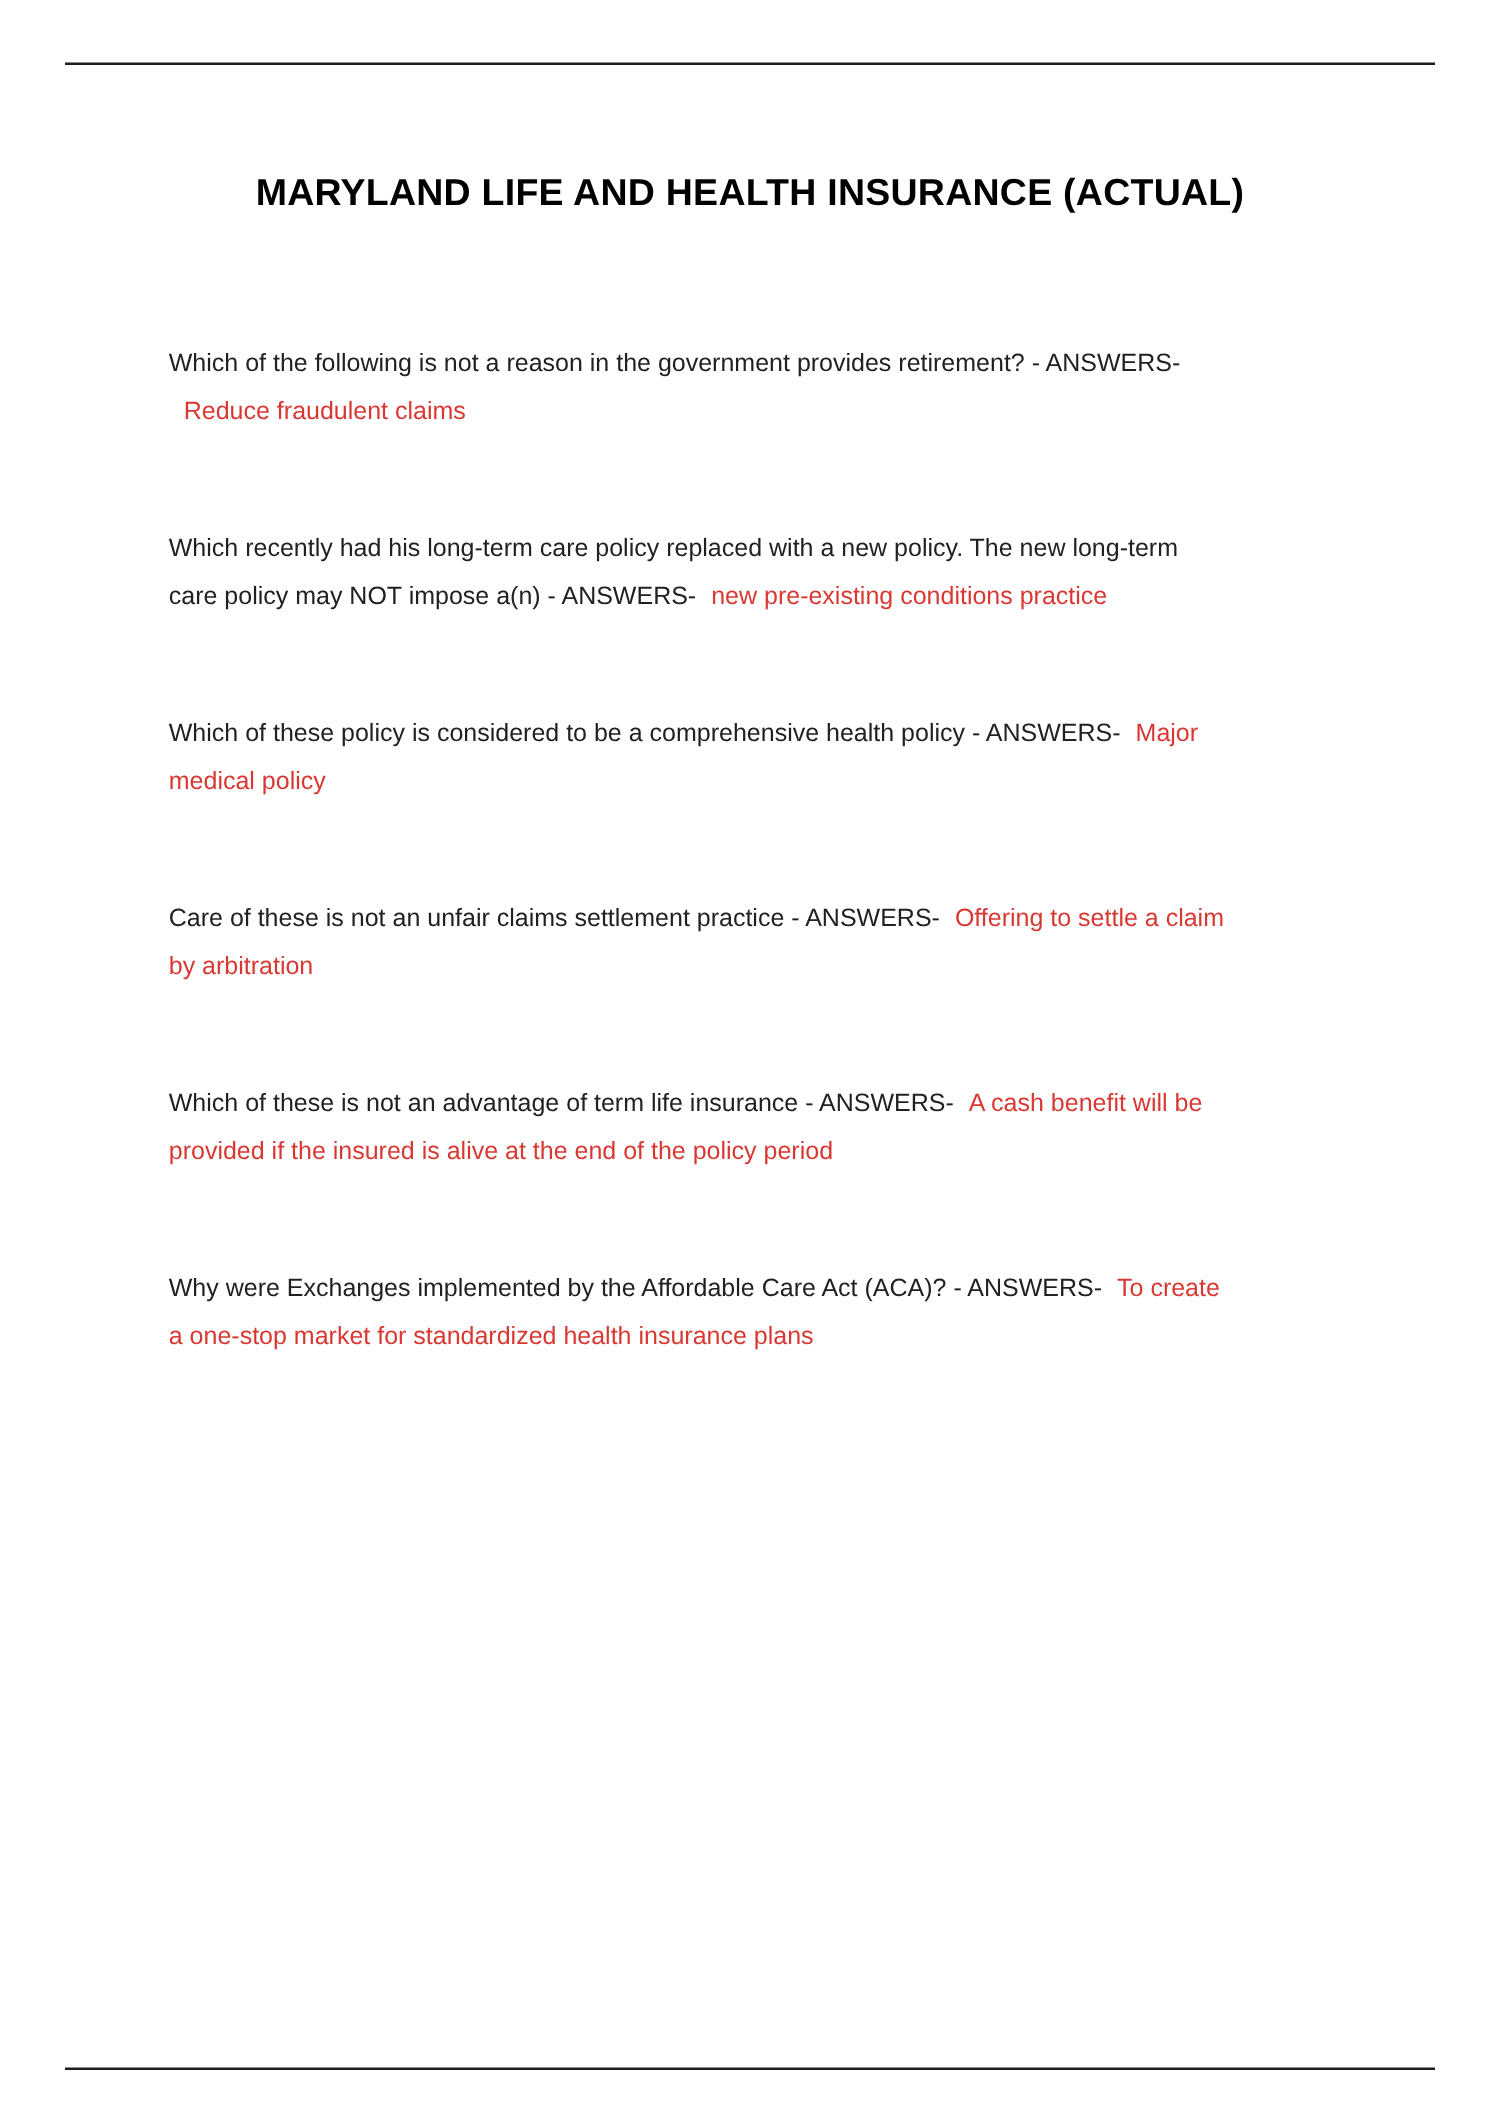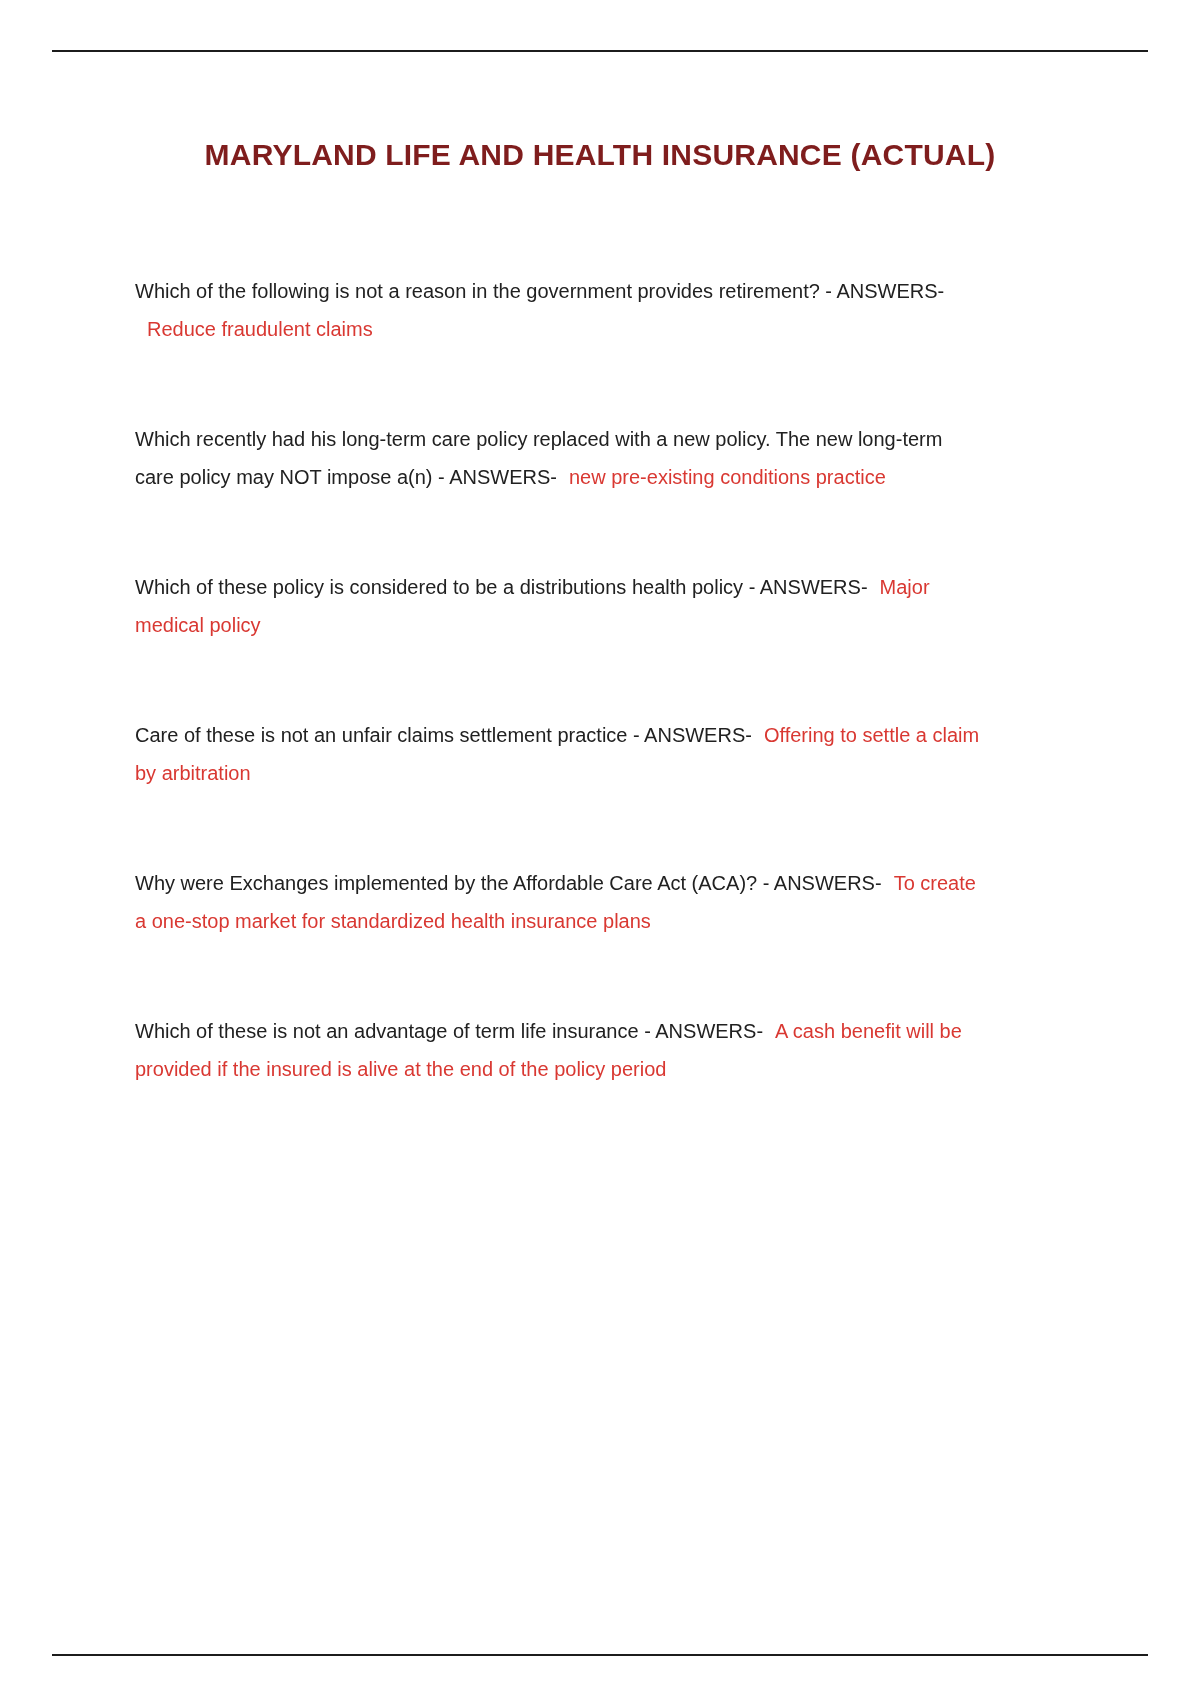--- a/index.html
+++ b/index.html
@@ -26,21 +26,21 @@
   .rule.top { top: 50px; }
   .rule.bottom { bottom: 44px; }
 
   h1.doc-title {
     margin: 0;
     padding-top: 138px;
     text-align: center;
     font-size: 30px;
     font-weight: 700;
     letter-spacing: 0.2px;
-    color: #7f1d1d;
+    color: #000000;
   }
   .content {
     margin: 100px 210px 0 135px;
     width: 845px;
   }
   .qa {
     margin: 0 0 72px 0;
     font-size: 20px;
     line-height: 38px;
     font-weight: 400;
@@ -59,24 +59,24 @@
 <div class="page">
   <div class="rule top"></div>
 
   <h1 class="doc-title">MARYLAND LIFE AND HEALTH INSURANCE (ACTUAL)</h1>
 
   <div class="content">
     <p class="qa"><span class="q">Which of the following is not a reason in the government provides retirement? - ANSWERS-</span><span class="a">Reduce fraudulent claims</span></p>
 
     <p class="qa"><span class="q">Which recently had his long-term care policy replaced with a new policy. The new long-term care policy may NOT impose a(n) - ANSWERS-</span><span class="a">new pre-existing conditions practice</span></p>
 
-    <p class="qa"><span class="q">Which of these policy is considered to be a distributions health policy - ANSWERS-</span><span class="a">Major medical policy</span></p>
+    <p class="qa"><span class="q">Which of these policy is considered to be a comprehensive health policy - ANSWERS-</span><span class="a">Major medical policy</span></p>
 
 
     <p class="qa"><span class="q">Care of these is not an unfair claims settlement practice - ANSWERS-</span><span class="a">Offering to settle a claim by arbitration</span></p>
 
+    <p class="qa"><span class="q">Which of these is not an advantage of term life insurance - ANSWERS-</span><span class="a">A cash benefit will be provided if the insured is alive at the end of the policy period</span></p>
+
     <p class="qa"><span class="q">Why were Exchanges implemented by the Affordable Care Act (ACA)? - ANSWERS-</span><span class="a">To create a one-stop market for standardized health insurance plans</span></p>
-
-    <p class="qa"><span class="q">Which of these is not an advantage of term life insurance - ANSWERS-</span><span class="a">A cash benefit will be provided if the insured is alive at the end of the policy period</span></p>
   </div>
 
   <div class="rule bottom"></div>
 </div>
 
 </body></html>

